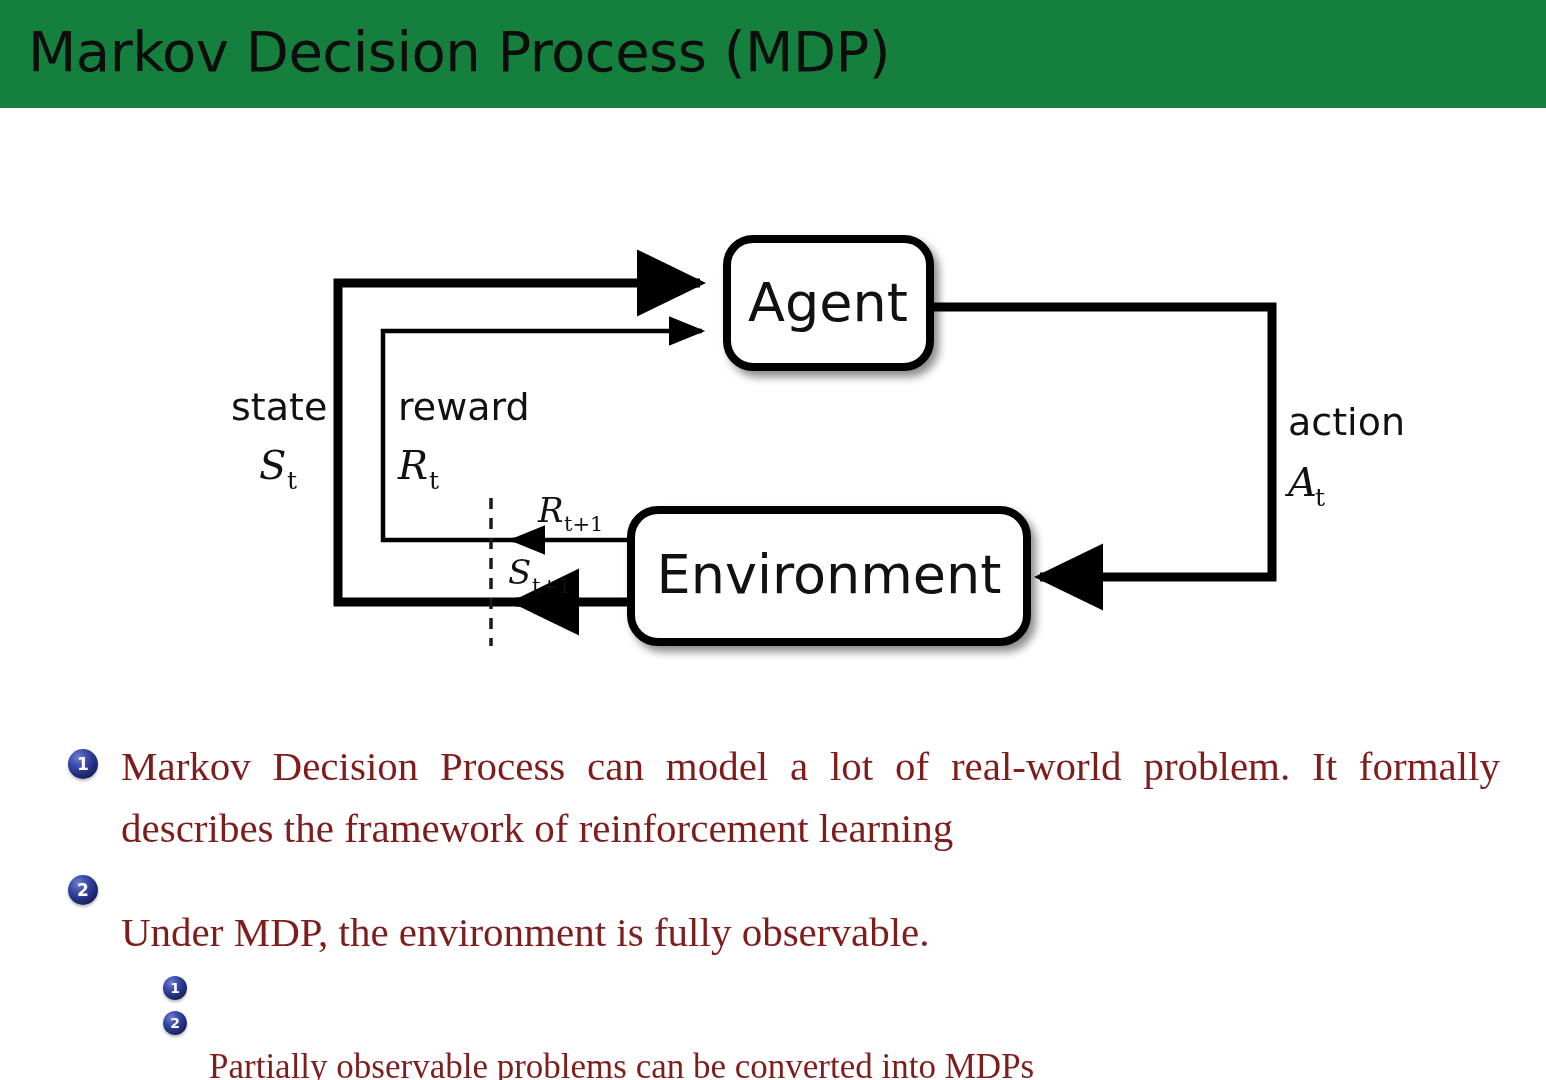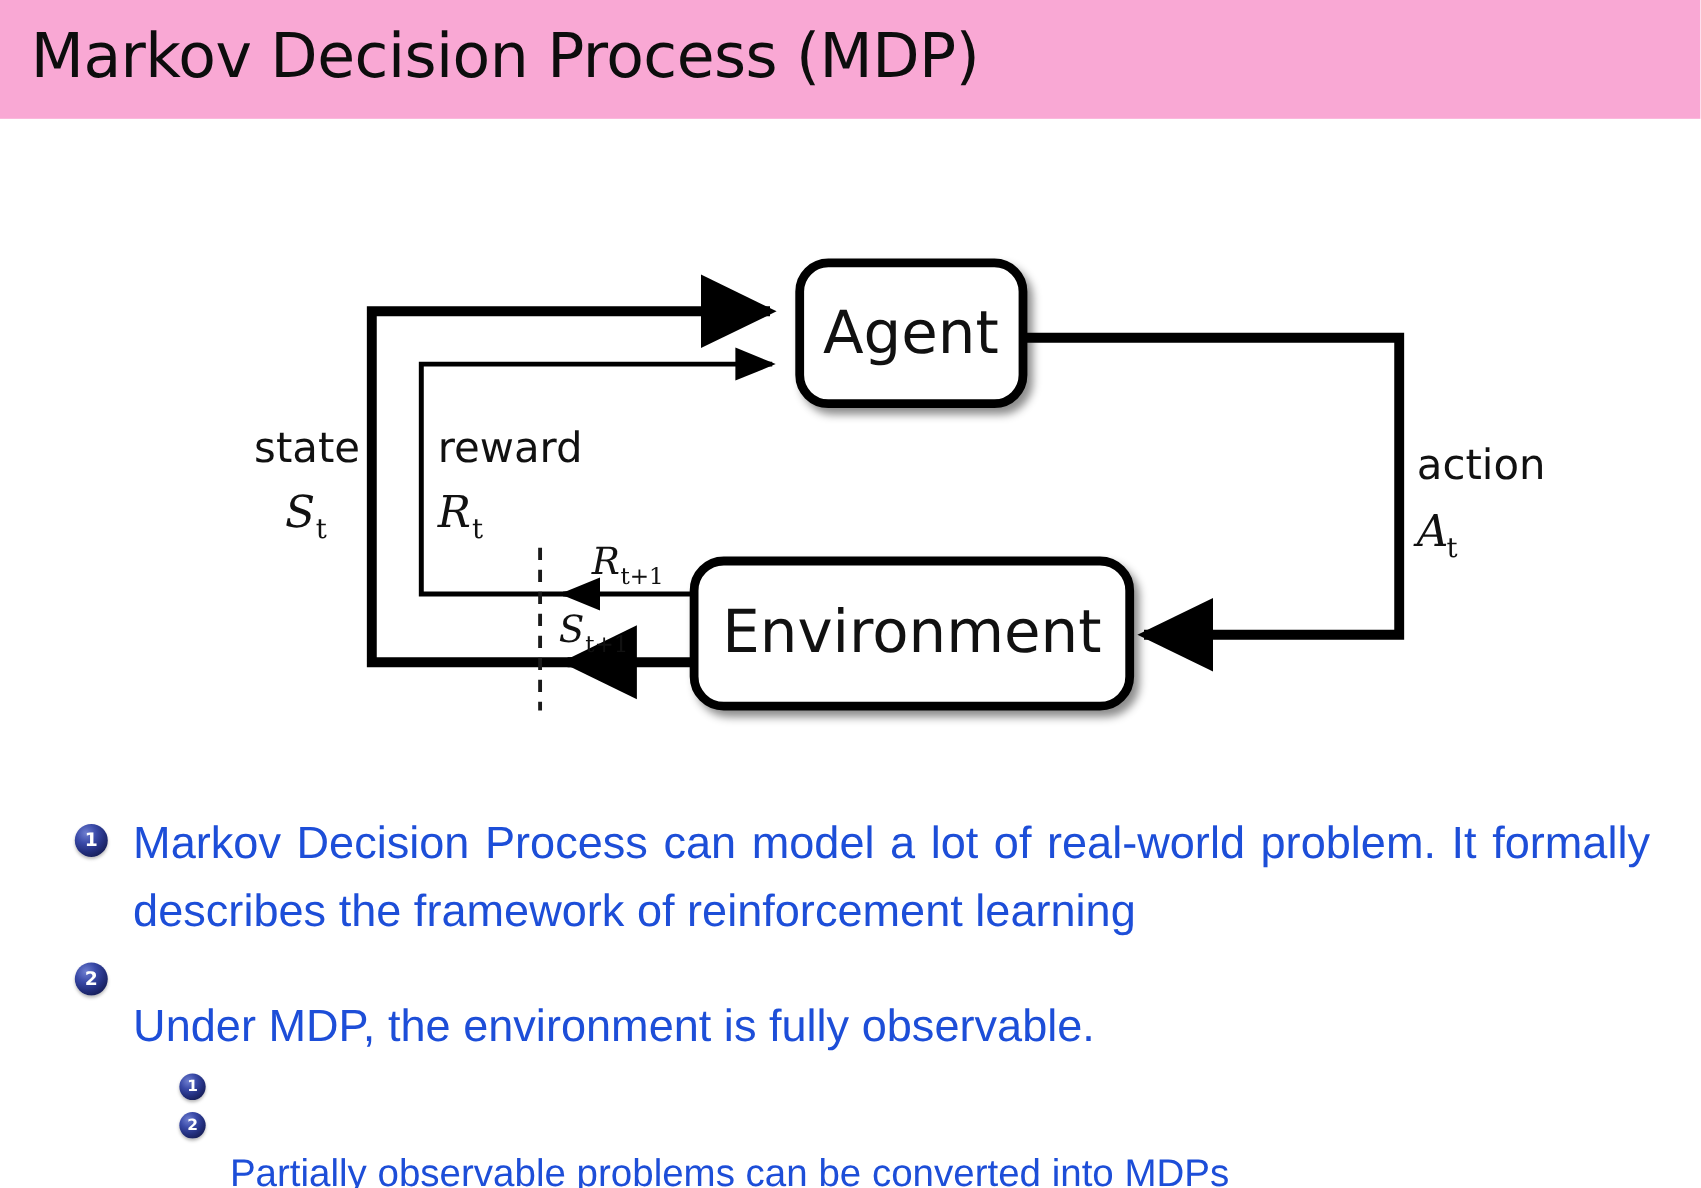--- a/index.html
+++ b/index.html
@@ -17,21 +17,21 @@
     position: relative;
   }
 
   
   #slide-header {
     position: absolute;
     left: 0;
     top: 0;
     width: 1546px;
     height: 108px;
-    background: #f9a8d4;
+    background: #15803d;
   }
   #slide-title {
     position: absolute;
     left: 28px;
     top: 16px;
     font-size: 56px;
     line-height: 72px;
     font-weight: 400;
     letter-spacing: -0.5px;
     color: #0d0d0d;
@@ -126,22 +126,22 @@
   }
   .lvl2 .marker {
     width: 24px;
     height: 24px;
     line-height: 24px;
     font-size: 14px;
     margin-top: 11px;
   }
   .bullet-text {
     flex: 1 1 auto;
-    font-family: Liberation Sans, sans-serif;
-    color: #1d4ed8;
+    font-family: Liberation Serif, serif;
+    color: #7f1d1d;
   }
   .lvl1 .bullet-text {
     font-size: 41px;
     line-height: 62px;
     padding-left: 23px;
     padding-right: 46px;
     text-align: justify;
     max-width: 1395px;
   }
   .lvl2 .bullet-text {

